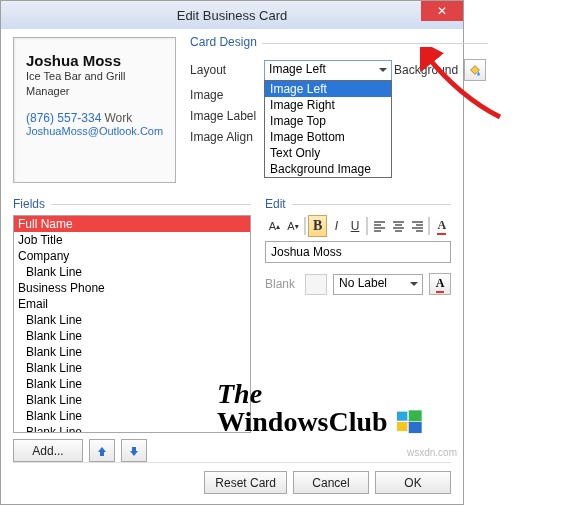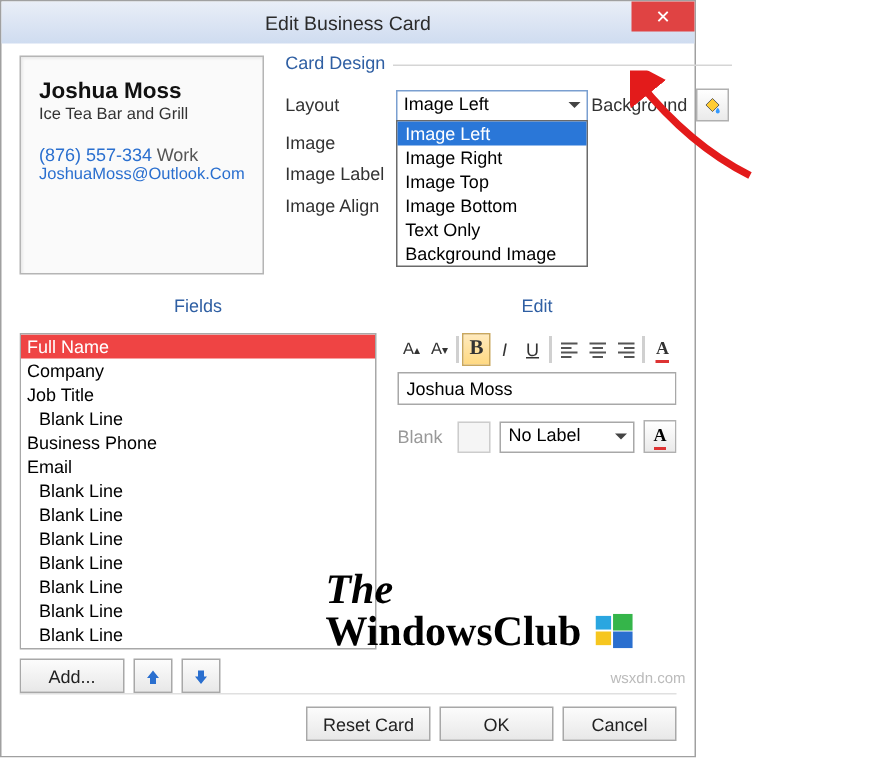--- a/index.html
+++ b/index.html
@@ -34,21 +34,21 @@
 .dropdown { position: absolute; top: 43px; left: 74px; width: 128px; border: 1px solid #6a6a6a; background: #fff; z-index: 5; }
 .dropdown-item { padding: 1px 5px; font-size: 12px; color: #000; }
 .dropdown-item.sel { background: #2a77d8; color: #fff; }
 
 .arrow-overlay { position: absolute; top: 10px; left: 230px; pointer-events: none; z-index: 8; }
 
 .middle { display: flex; gap: 14px; margin-top: 14px; flex: 1; overflow: hidden; }
 
 .fields-col { width: 238px; display: flex; flex-direction: column; }
 .sect-label { color: #2f5fa3; }
-.sect-title { display: flex; align-items: center; gap: 6px; margin-bottom: 4px; flex-direction: column; }
+.sect-title { display: flex; align-items: center; gap: 6px; margin-bottom: 4px; }
 .sect-title hr { flex: 1; border: none; border-top: 1px solid #d5d5d5; margin: 0; }
 .fields-list { flex: 1; border: 1px solid #a8a8a8; background: #fff; overflow: hidden; }
 .field-item { padding: 0 4px; font-size: 12px; line-height: 16px; height: 16px; color: #000; white-space: nowrap; }
 .field-item.sel { background: #ef4444; color: #fff; }
 .field-item.indent { padding-left: 12px; }
 .fields-buttons { margin-top: 6px; display: flex; gap: 6px; }
 .btn { height: 23px; border: 1px solid #a8a8a8; background: linear-gradient(#fcfcfc,#e8e8e8); padding: 0 10px; display: inline-flex; align-items: center; justify-content: center; font-size: 12px; color: #222; }
 .btn.small { width: 26px; padding: 0; }
 
 .edit-col { flex: 1; display: flex; flex-direction: column; min-width: 0; }
@@ -85,20 +85,21 @@
     </div>
   </div>
 
   <div class="body">
 
     <div class="upper">
 
       <div class="card-preview">
         <div class="card-name">Joshua Moss</div>
         <div class="card-line">Ice Tea Bar and Grill</div>
+        <div class="card-line">Manager</div>
         <div class="card-phone">
           <span class="num">(876) 557-334</span>
           <span class="type">Work</span>
         </div>
         <div class="card-email">JoshuaMoss@Outlook.Com</div>
       </div>
 
       <div class="design">
         <div class="group-label">Card Design</div>
         <div class="group-line"></div>
@@ -153,22 +154,22 @@
 
     <div class="middle">
 
       <div class="fields-col">
         <div class="sect-title">
           <span class="sect-label">Fields</span>
           <hr>
         </div>
         <div class="fields-list" id="fields-list">
             <div class="field-item sel">Full Name</div>
+            <div class="field-item">Job Title</div>
             <div class="field-item">Company</div>
-            <div class="field-item">Job Title</div>
             <div class="field-item indent">Blank Line</div>
             <div class="field-item">Business Phone</div>
             <div class="field-item">Email</div>
             <div class="field-item indent">Blank Line</div>
             <div class="field-item indent">Blank Line</div>
             <div class="field-item indent">Blank Line</div>
             <div class="field-item indent">Blank Line</div>
             <div class="field-item indent">Blank Line</div>
             <div class="field-item indent">Blank Line</div>
             <div class="field-item indent">Blank Line</div>
@@ -241,22 +242,22 @@
           </div>
           <div class="icon-btn">
             <span style="border-bottom:2px solid #d33;font-family:serif;font-weight:bold;font-size:12px">A</span>
           </div>
         </div>
       </div>
     </div>
 
     <div class="footer">
       <button class="btn">Reset Card</button>
+      <button class="btn">Cancel</button>
       <button class="btn">OK</button>
-      <button class="btn">Cancel</button>
     </div>
 
   </div>
 
   <div class="watermark">
     <div class="wm-the">The</div>
     <div>
       <span class="wm-club">WindowsClub</span>
       <svg class="wm-flag" width="26" height="26" viewBox="0 0 20 20">
         <rect x="0" y="2" width="8" height="7" fill="#2aa6e0"></rect>

